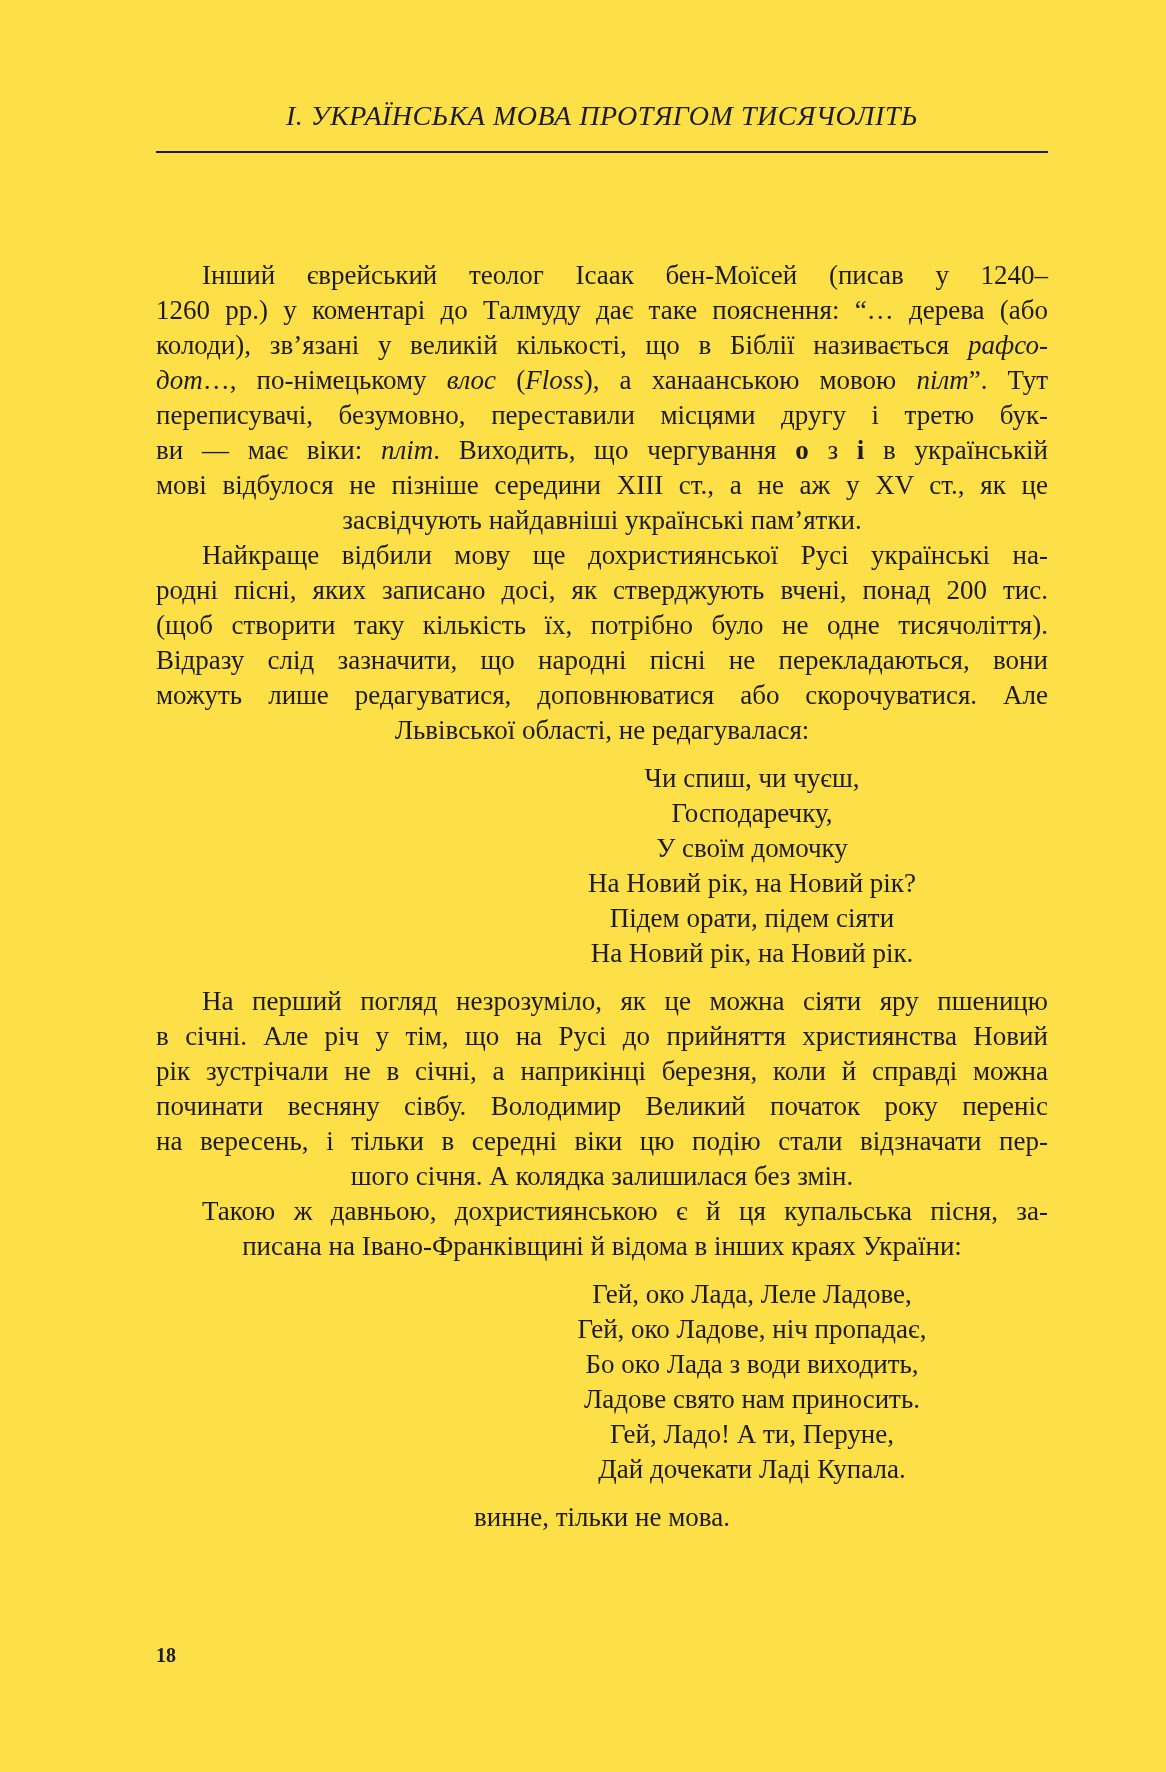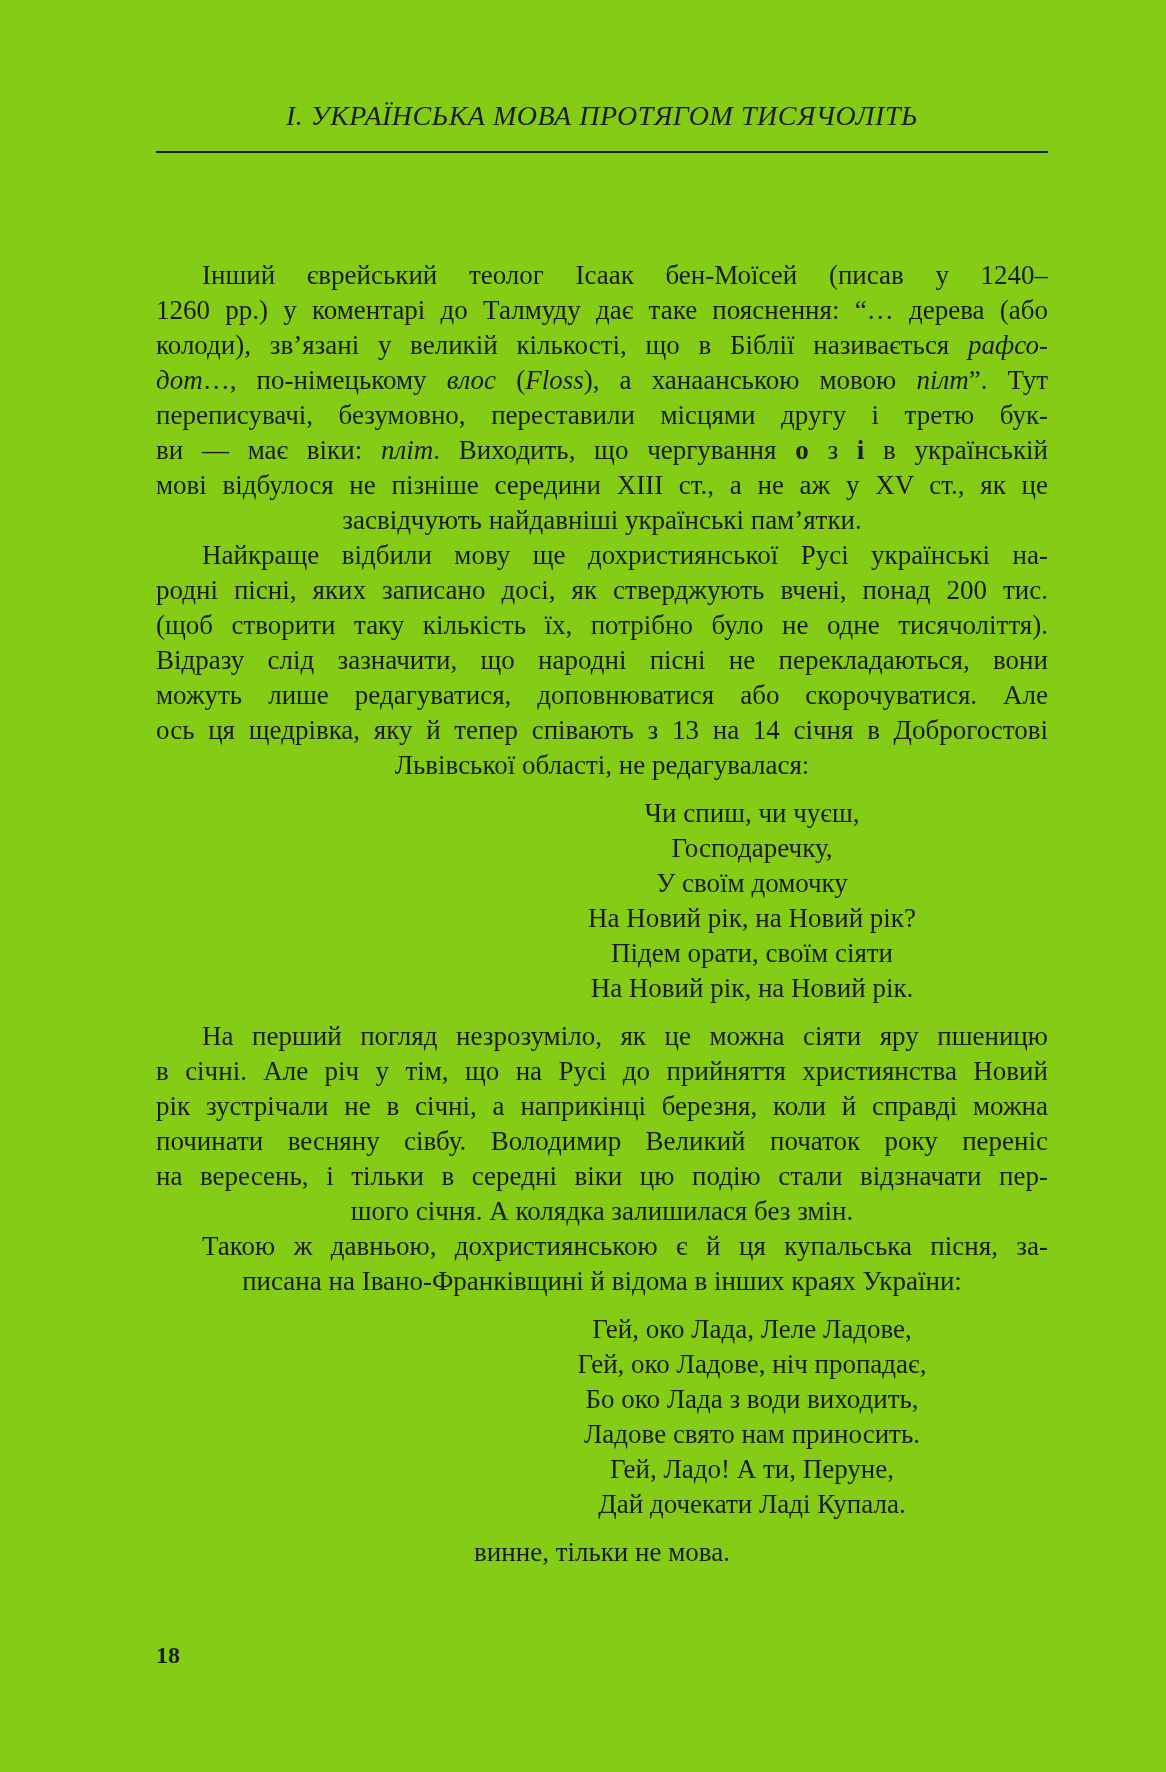--- a/index.html
+++ b/index.html
@@ -1,20 +1,20 @@
 <!DOCTYPE html>
 <html><head>
 <meta charset="utf-8">
 <style>
   html, body { margin: 0; padding: 0; background: #ffffff; }
   .page {
     position: relative;
     width: 1166px;
     height: 1772px;
-    background: #84cc16;
+    background: #fde047;
     font-family: "Liberation Serif", serif;
     color: #1c1c1c;
     overflow: hidden;
   }
   .running-head {
     position: absolute;
     top: 98px;
     left: 156px;
     width: 892px;
     text-align: center;
@@ -55,21 +55,21 @@
   .verse {
     margin: 13px 0 13px 300px;
   }
   .verse .line { text-align: center; }
   em { font-style: italic; }
   strong { font-weight: bold; }
   .page-number {
     position: absolute;
     top: 1638px;
     left: 156px;
-    font-size: 24px;
+    font-size: 20px;
     line-height: 35px;
     font-weight: bold;
     color: #1c1c1c;
   }
 </style>
 </head>
 <body>
 
 <div class="page">
   <div class="running-head">І. УКРАЇНСЬКА МОВА ПРОТЯГОМ ТИСЯЧОЛІТЬ</div>
@@ -84,29 +84,28 @@
         <div class="line j"><span>ви — має віки: </span><em>пліт</em><span>. Виходить, що чергування </span><strong>о</strong><span> з </span><strong>і</strong><span> в українській</span></div>
         <div class="line j"><span>мові відбулося не пізніше середини XIII ст., а не аж у XV ст., як це</span></div>
         <div class="line"><span>засвідчують найдавніші українські пам’ятки.</span></div>
       </div>
       <div class="para">
         <div class="line j ind"><span>Найкраще відбили мову ще дохристиянської Русі українські на-</span></div>
         <div class="line j"><span>родні пісні, яких записано досі, як стверджують вчені, понад 200 тис.</span></div>
         <div class="line j"><span>(щоб створити таку кількість їх, потрібно було не одне тисячоліття).</span></div>
         <div class="line j"><span>Відразу слід зазначити, що народні пісні не перекладаються, вони</span></div>
         <div class="line j"><span>можуть лише редагуватися, доповнюватися або скорочуватися. Але</span></div>
-        <div class="line j"><span>ось ця щедрівка, яку й тепер співають з 13 на 14 січня в Доброгостові</span></div>
         <div class="line"><span>Львівської області, не редагувалася:</span></div>
       </div>
       <div class="verse">
         <div class="line"><span>Чи спиш, чи чуєш,</span></div>
         <div class="line"><span>Господаречку,</span></div>
         <div class="line"><span>У своїм домочку</span></div>
         <div class="line"><span>На Новий рік, на Новий рік?</span></div>
-        <div class="line"><span>Підем орати, своїм сіяти</span></div>
+        <div class="line"><span>Підем орати, підем сіяти</span></div>
         <div class="line"><span>На Новий рік, на Новий рік.</span></div>
       </div>
       <div class="para">
         <div class="line j ind"><span>На перший погляд незрозуміло, як це можна сіяти яру пшеницю</span></div>
         <div class="line j"><span>в січні. Але річ у тім, що на Русі до прийняття християнства Новий</span></div>
         <div class="line j"><span>рік зустрічали не в січні, а наприкінці березня, коли й справді можна</span></div>
         <div class="line j"><span>починати весняну сівбу. Володимир Великий початок року переніс</span></div>
         <div class="line j"><span>на вересень, і тільки в середні віки цю подію стали відзначати пер-</span></div>
         <div class="line"><span>шого січня. А колядка залишилася без змін.</span></div>
       </div>

